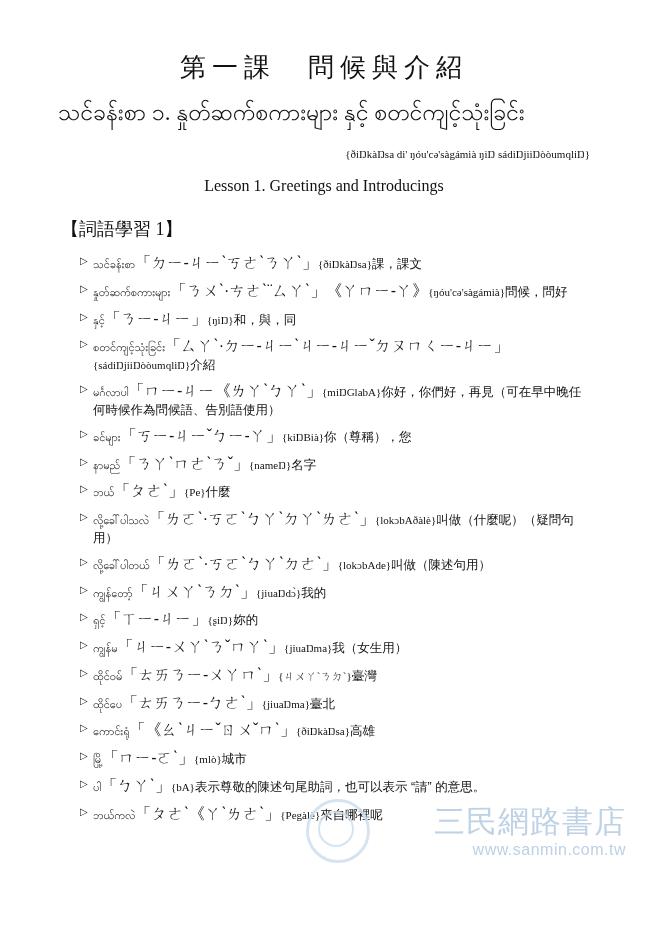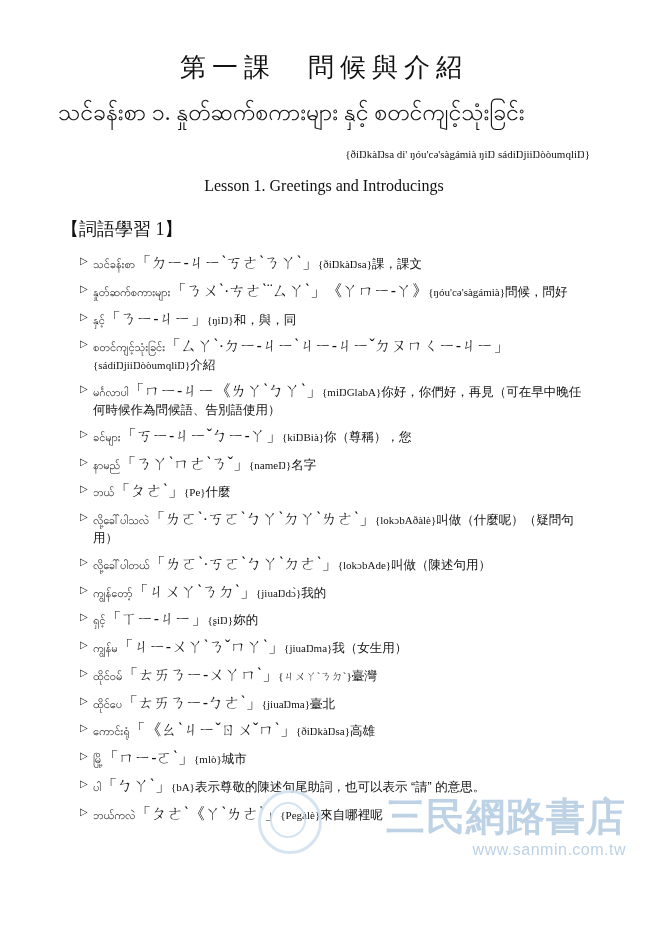--- a/index.html
+++ b/index.html
@@ -28,22 +28,22 @@
     position: absolute;
     right: 22px;
     bottom: 122px;
     text-align: right;
     pointer-events: none;
     user-select: none;
     z-index: 5;
   }
   .wm-main {
     font-family: "Liberation Sans", sans-serif;
-    font-size: 39px;
-    font-weight: bold;
+    font-size: 31px;
+    font-weight: normal;
     color: #b9cfe4;
     letter-spacing: 1px;
     line-height: 1.1;
     opacity: 0.92;
   }
   .wm-sub {
     font-family: "Liberation Sans", sans-serif;
     font-size: 16px;
     color: #b9cfe4;
     letter-spacing: 0.5px;

